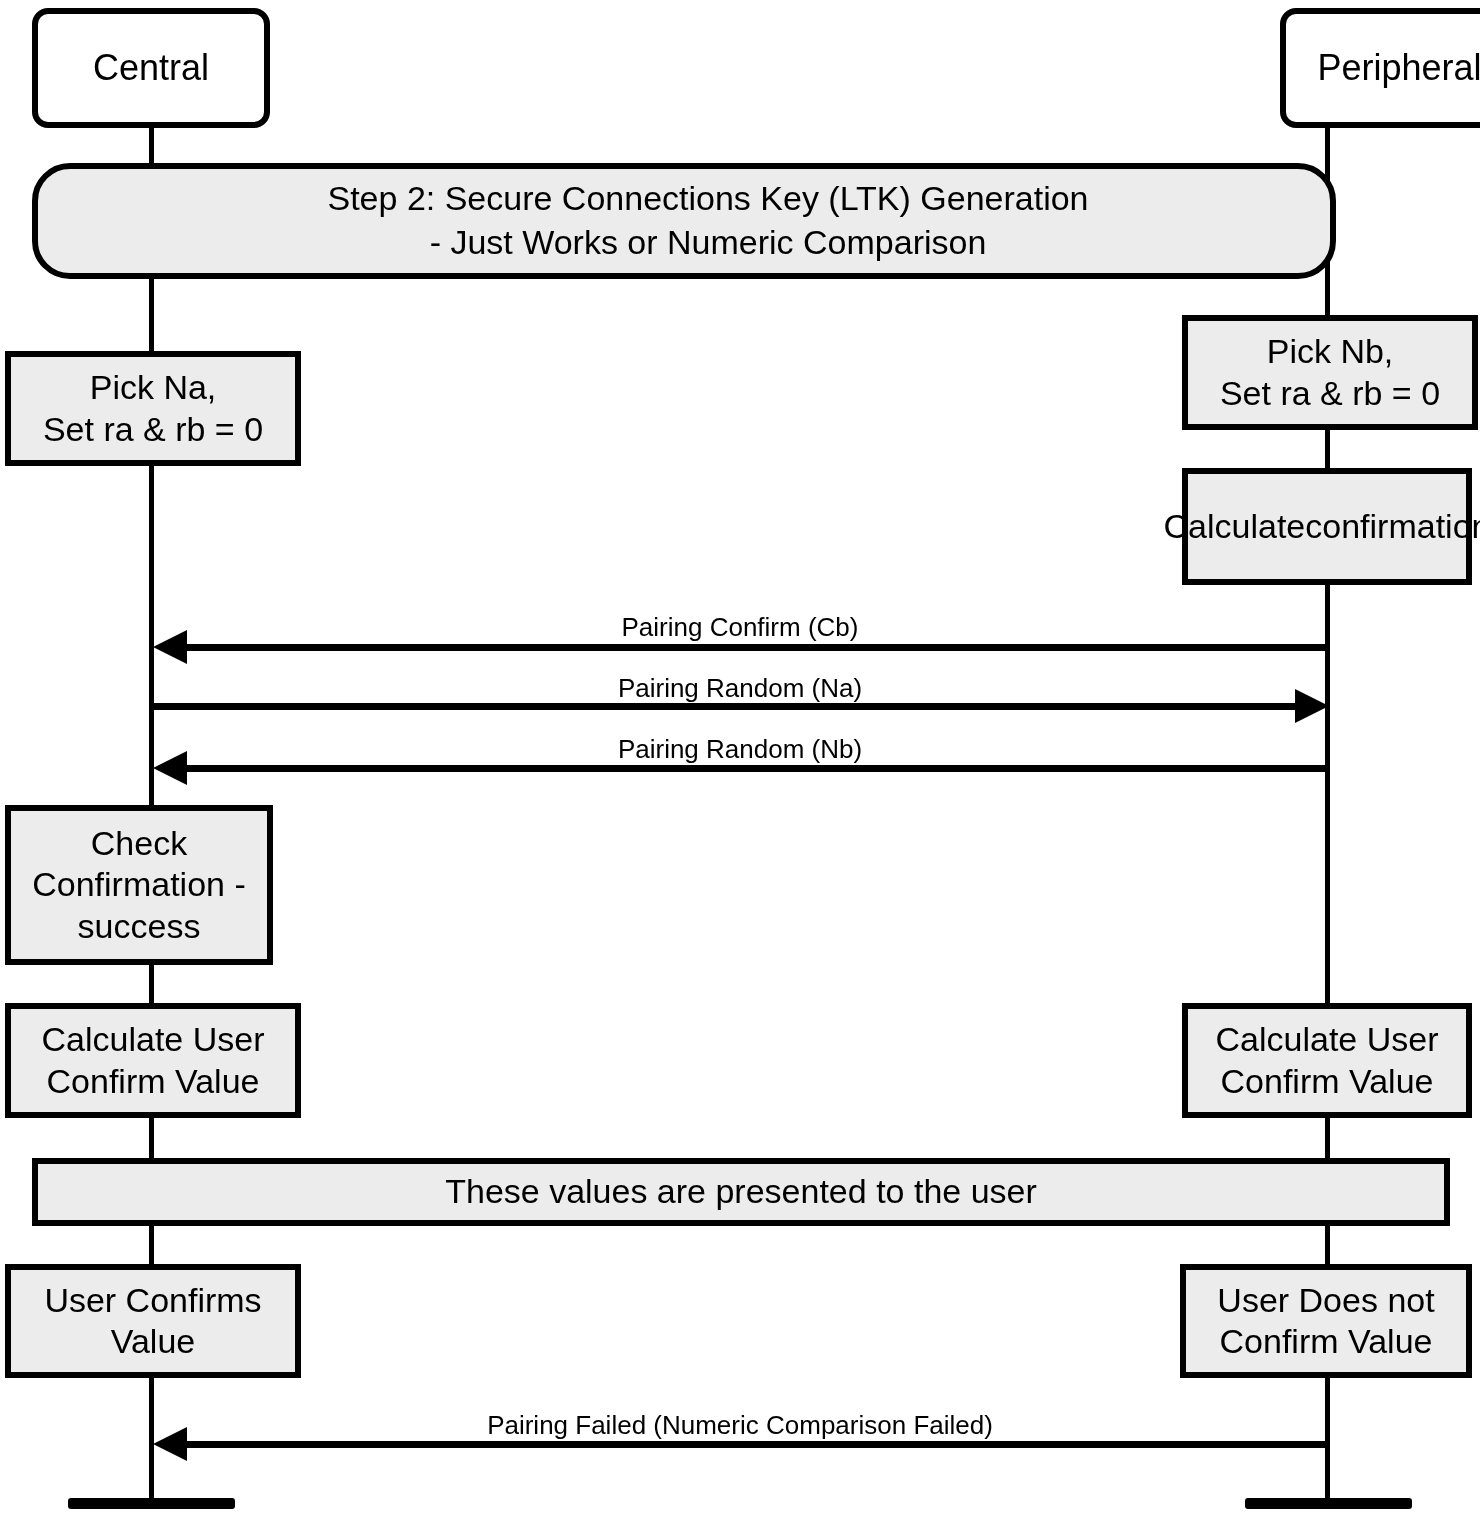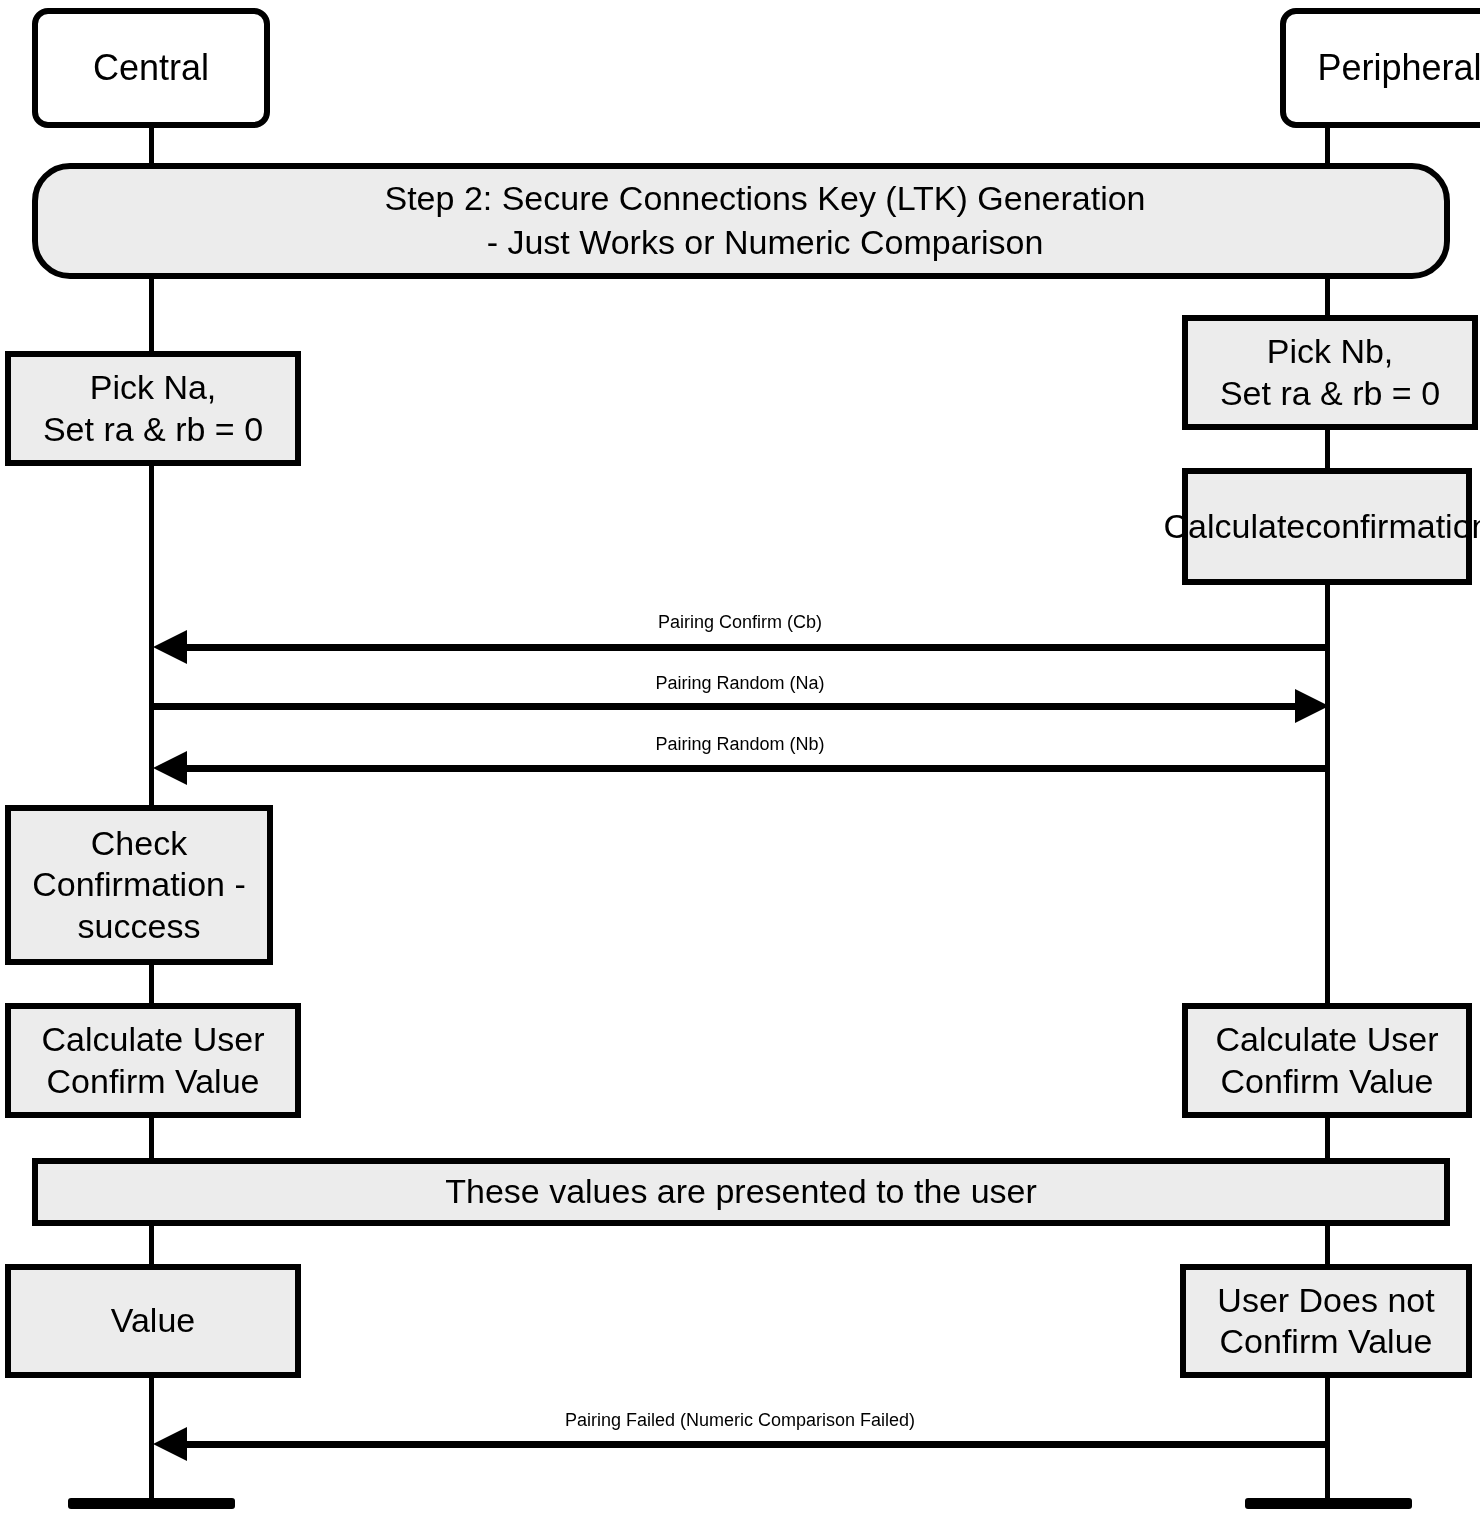--- a/index.html
+++ b/index.html
@@ -88,42 +88,42 @@
     width: 0;
     height: 0;
     border-top: 17px solid transparent;
     border-bottom: 17px solid transparent;
   }
   .msg-head.left  { border-right: 34px solid #000000; }
   .msg-head.right { border-left: 34px solid #000000; }
   .msg-label {
     position: absolute;
     text-align: center;
-    font-size: 18px;
+    font-size: 26px;
     color: #000000;
     white-space: nowrap;
   }
 </style>
 </head>
 <body>
 
 <div id="canvas">
 
   <div class="lifeline" style="left:149px; top:128px;  height:1379px;"></div>
   <div class="lifeline" style="left:1325px; top:128px; height:1379px;"></div>
 
   <div class="actor-box" style="left:32px; top:8px; width:238px; height:120px;">
     <span>Central</span>
   </div>
 
   <div class="actor-box" style="left:1280px; top:8px; width:239px; height:120px;">
     <span>Peripheral</span>
   </div>
 
-  <div class="banner rounded" style="left:32px; top:163px; width:1418px; height:116px; flex-direction:column;padding-left:48px;">
+  <div class="banner rounded" style="left:32px; top:163px; width:1304px; height:116px; flex-direction:column;padding-left:48px;">
     <span>Step 2: Secure Connections Key (LTK) Generation</span>
     <span>- Just Works or Numeric Comparison</span>
   </div>
 
   <div class="action-box" style="left:5px; top:315px; width:296px; height:115px; flex-direction:column;margin-top:36px;">
     <span>Pick Na,</span>
     <span>Set ra &amp; rb = 0</span>
   </div>
 
   <div class="action-box" style="left:1182px; top:315px; width:296px; height:115px; flex-direction:column;">
@@ -162,20 +162,21 @@
   <div class="action-box" style="left:1182px; top:1003px; width:290px; height:115px; flex-direction:column;">
     <span>Calculate User</span>
     <span>Confirm Value</span>
   </div>
 
   <div class="banner" style="left:32px; top:1158px; width:1418px; height:68px;">
     <span>These values are presented to the user</span>
   </div>
 
   <div class="action-box" style="left:5px; top:1264px; width:296px; height:114px; flex-direction:column;">
+    <span>User Confirms</span>
     <span>Value</span>
   </div>
 
   <div class="action-box" style="left:1180px; top:1264px; width:292px; height:114px; flex-direction:column;">
     <span>User Does not</span>
     <span>Confirm Value</span>
   </div>
 
   <div class="msg-label" style="left:360px; top:1410px; width:760px;">Pairing Failed (Numeric Comparison Failed)</div>
   <div class="msg-line" style="left:170px; top:1441px; width:1158px;"></div>

